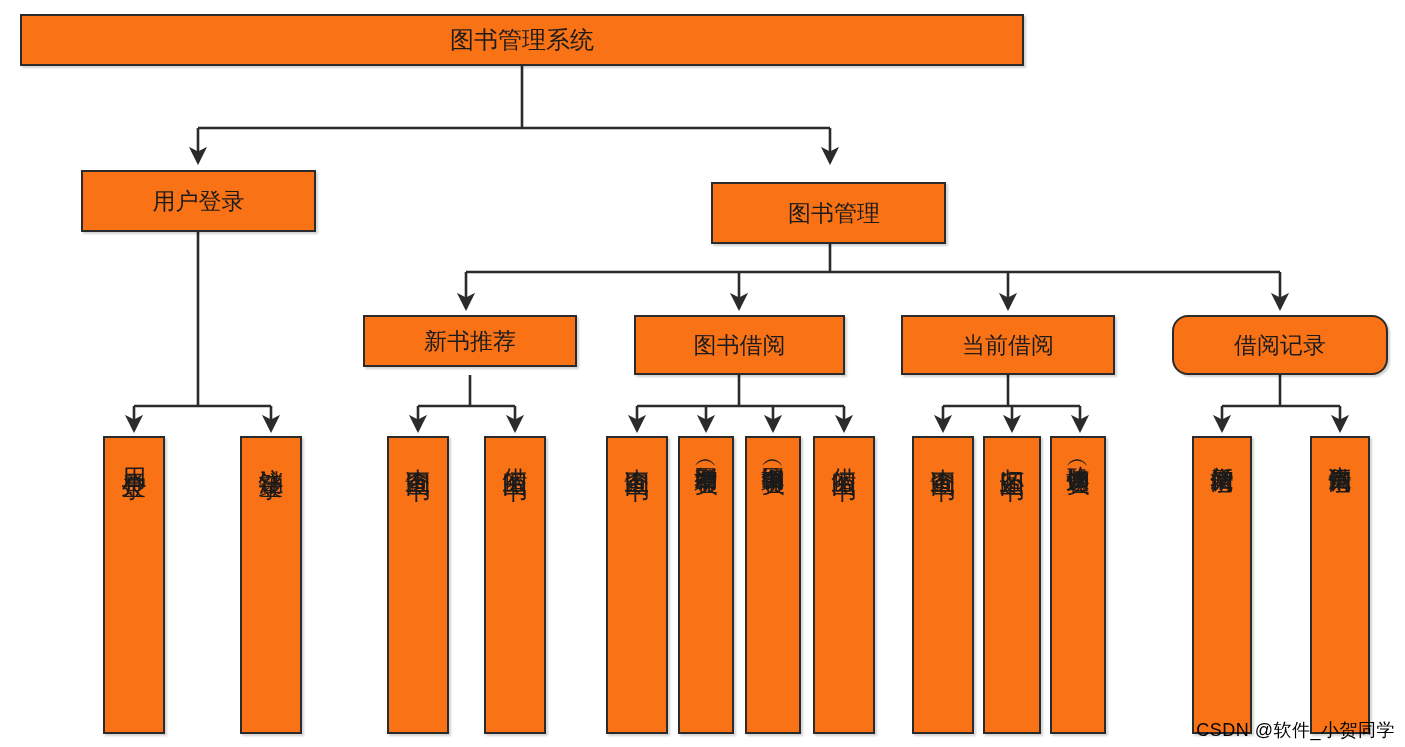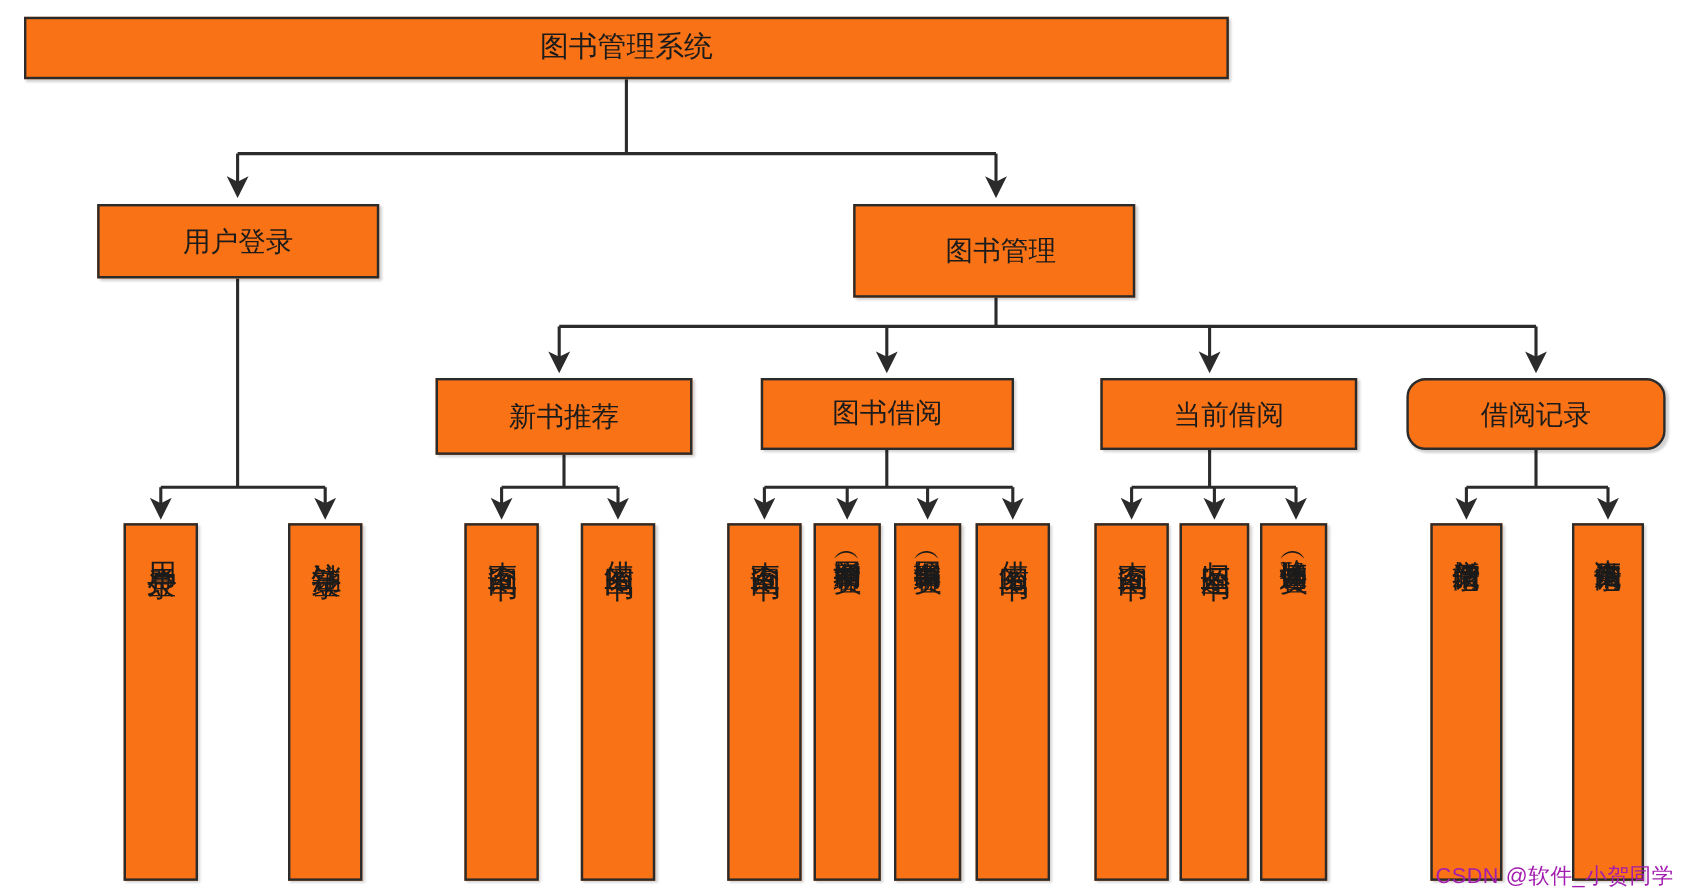--- a/index.html
+++ b/index.html
@@ -65,21 +65,21 @@
   }
   .node.vert.small .label {
     font-size: 23px;
     letter-spacing: 1px;
   }
   #watermark {
     position: absolute;
     right: 10px;
     bottom: 5px;
     font-size: 18px;
-    color: #a21caf;
+    color: #000000;
     letter-spacing: 0.5px;
     user-select: none;
     white-space: nowrap;
   }
 </style>
 </head>
 <body>
 
 <div id="canvas">
 
@@ -133,31 +133,31 @@
     </g>
   </svg>
 
   <div class="node horiz root" style="left:20px; top:14px; width:1004px; height:52px;">
     <span class="label">图书管理系统</span>
   </div>
 
   <div class="node horiz" style="left:81px; top:170px; width:235px; height:62px;">
     <span class="label">用户登录</span>
   </div>
-  <div class="node horiz" style="left:711px; top:170px; width:235px; height:78px;padding-left:11px;">
+  <div class="node horiz" style="left:711px; top:182px; width:235px; height:62px;padding-left:11px;">
     <span class="label">图书管理</span>
   </div>
 
-  <div class="node horiz" style="left:363px; top:315px; width:214px; height:64px;">
+  <div class="node horiz" style="left:363px; top:315px; width:214px; height:52px;">
     <span class="label">新书推荐</span>
   </div>
-  <div class="node horiz" style="left:634px; top:315px; width:211px; height:60px;font-family:Liberation Serif, serif;">
+  <div class="node horiz" style="left:634px; top:315px; width:211px; height:60px;">
     <span class="label">图书借阅</span>
   </div>
-  <div class="node horiz" style="left:901px; top:315px; width:214px; height:60px;margin-left:16px;">
+  <div class="node horiz" style="left:901px; top:315px; width:214px; height:60px;">
     <span class="label">当前借阅</span>
   </div>
   <div class="node horiz" style="left:1172px; top:315px; width:216px; height:60px;border-radius:16px;">
     <span class="label">借阅记录</span>
   </div>
 
   <div class="node vert" style="left:103px; top:436px; width:62px; height:298px;">
     <span class="label">用户登录</span>
   </div>
   <div class="node vert" style="left:240px; top:436px; width:62px; height:298px;">

